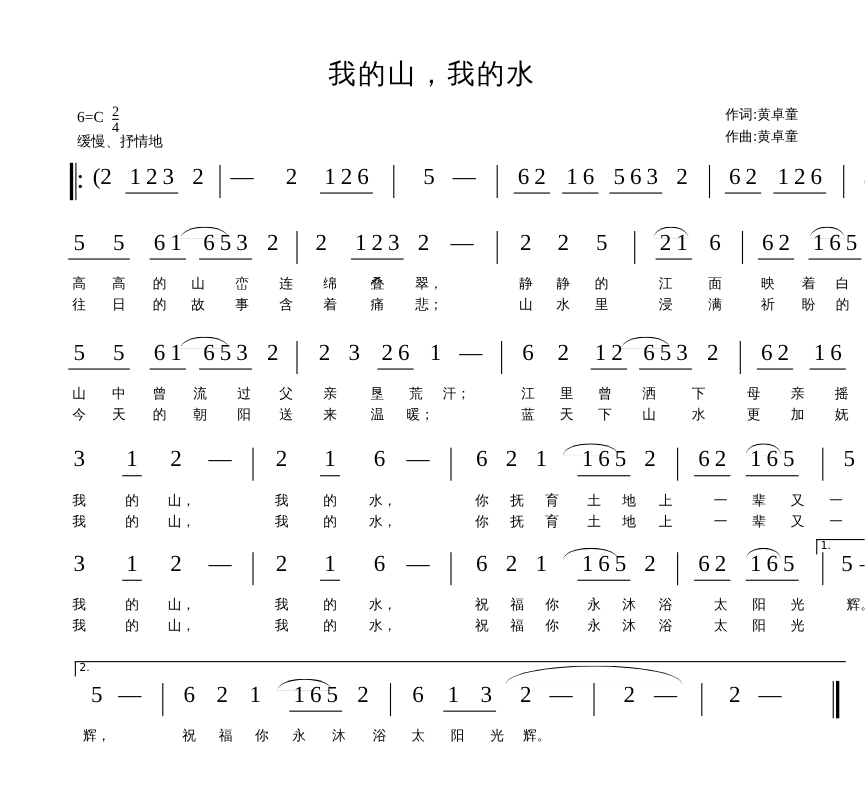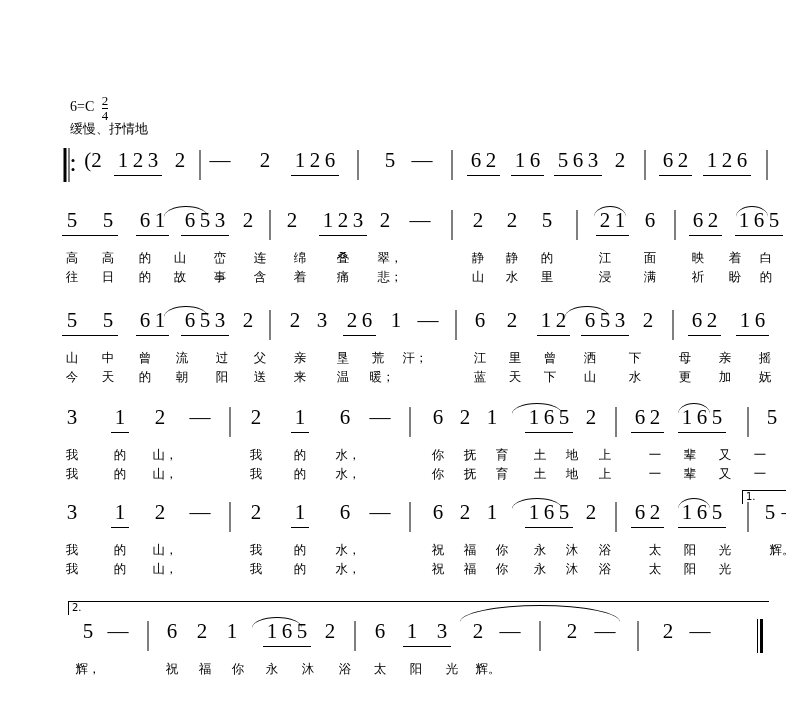--- a/index.html
+++ b/index.html
@@ -160,31 +160,36 @@
     font-size: 10px;
     font-family: "DejaVu Sans", sans-serif;
   }
   .volta.right-end { border-right: 1.3px solid #000; }
 </style>
 </head>
 <body>
 
 <div class="sheet">
 
+  <div class="title">我的山，我的水</div>
 
   <div class="keysig">
     <span>6=C</span>
     <span class="frac">
       <span class="num">2</span>
       <span class="den">4</span>
     </span>
   </div>
 
   <div class="tempo">缓慢、抒情地</div>
 
+  <div class="credits">
+    <div>作词:黄卓童</div>
+    <div>作曲:黄卓童</div>
+  </div>
 
   <div class="system" style="top:148px;">
     <div class="notes-row">
       <div class="repeat-open" style="left:8px;">
         <div class="thick"></div>
           <div class="thin"></div>
         <div class="dot d1"></div>
           <div class="dot d2"></div>
       </div>
       <div class="tok" style="left:33px;">(2</div>

